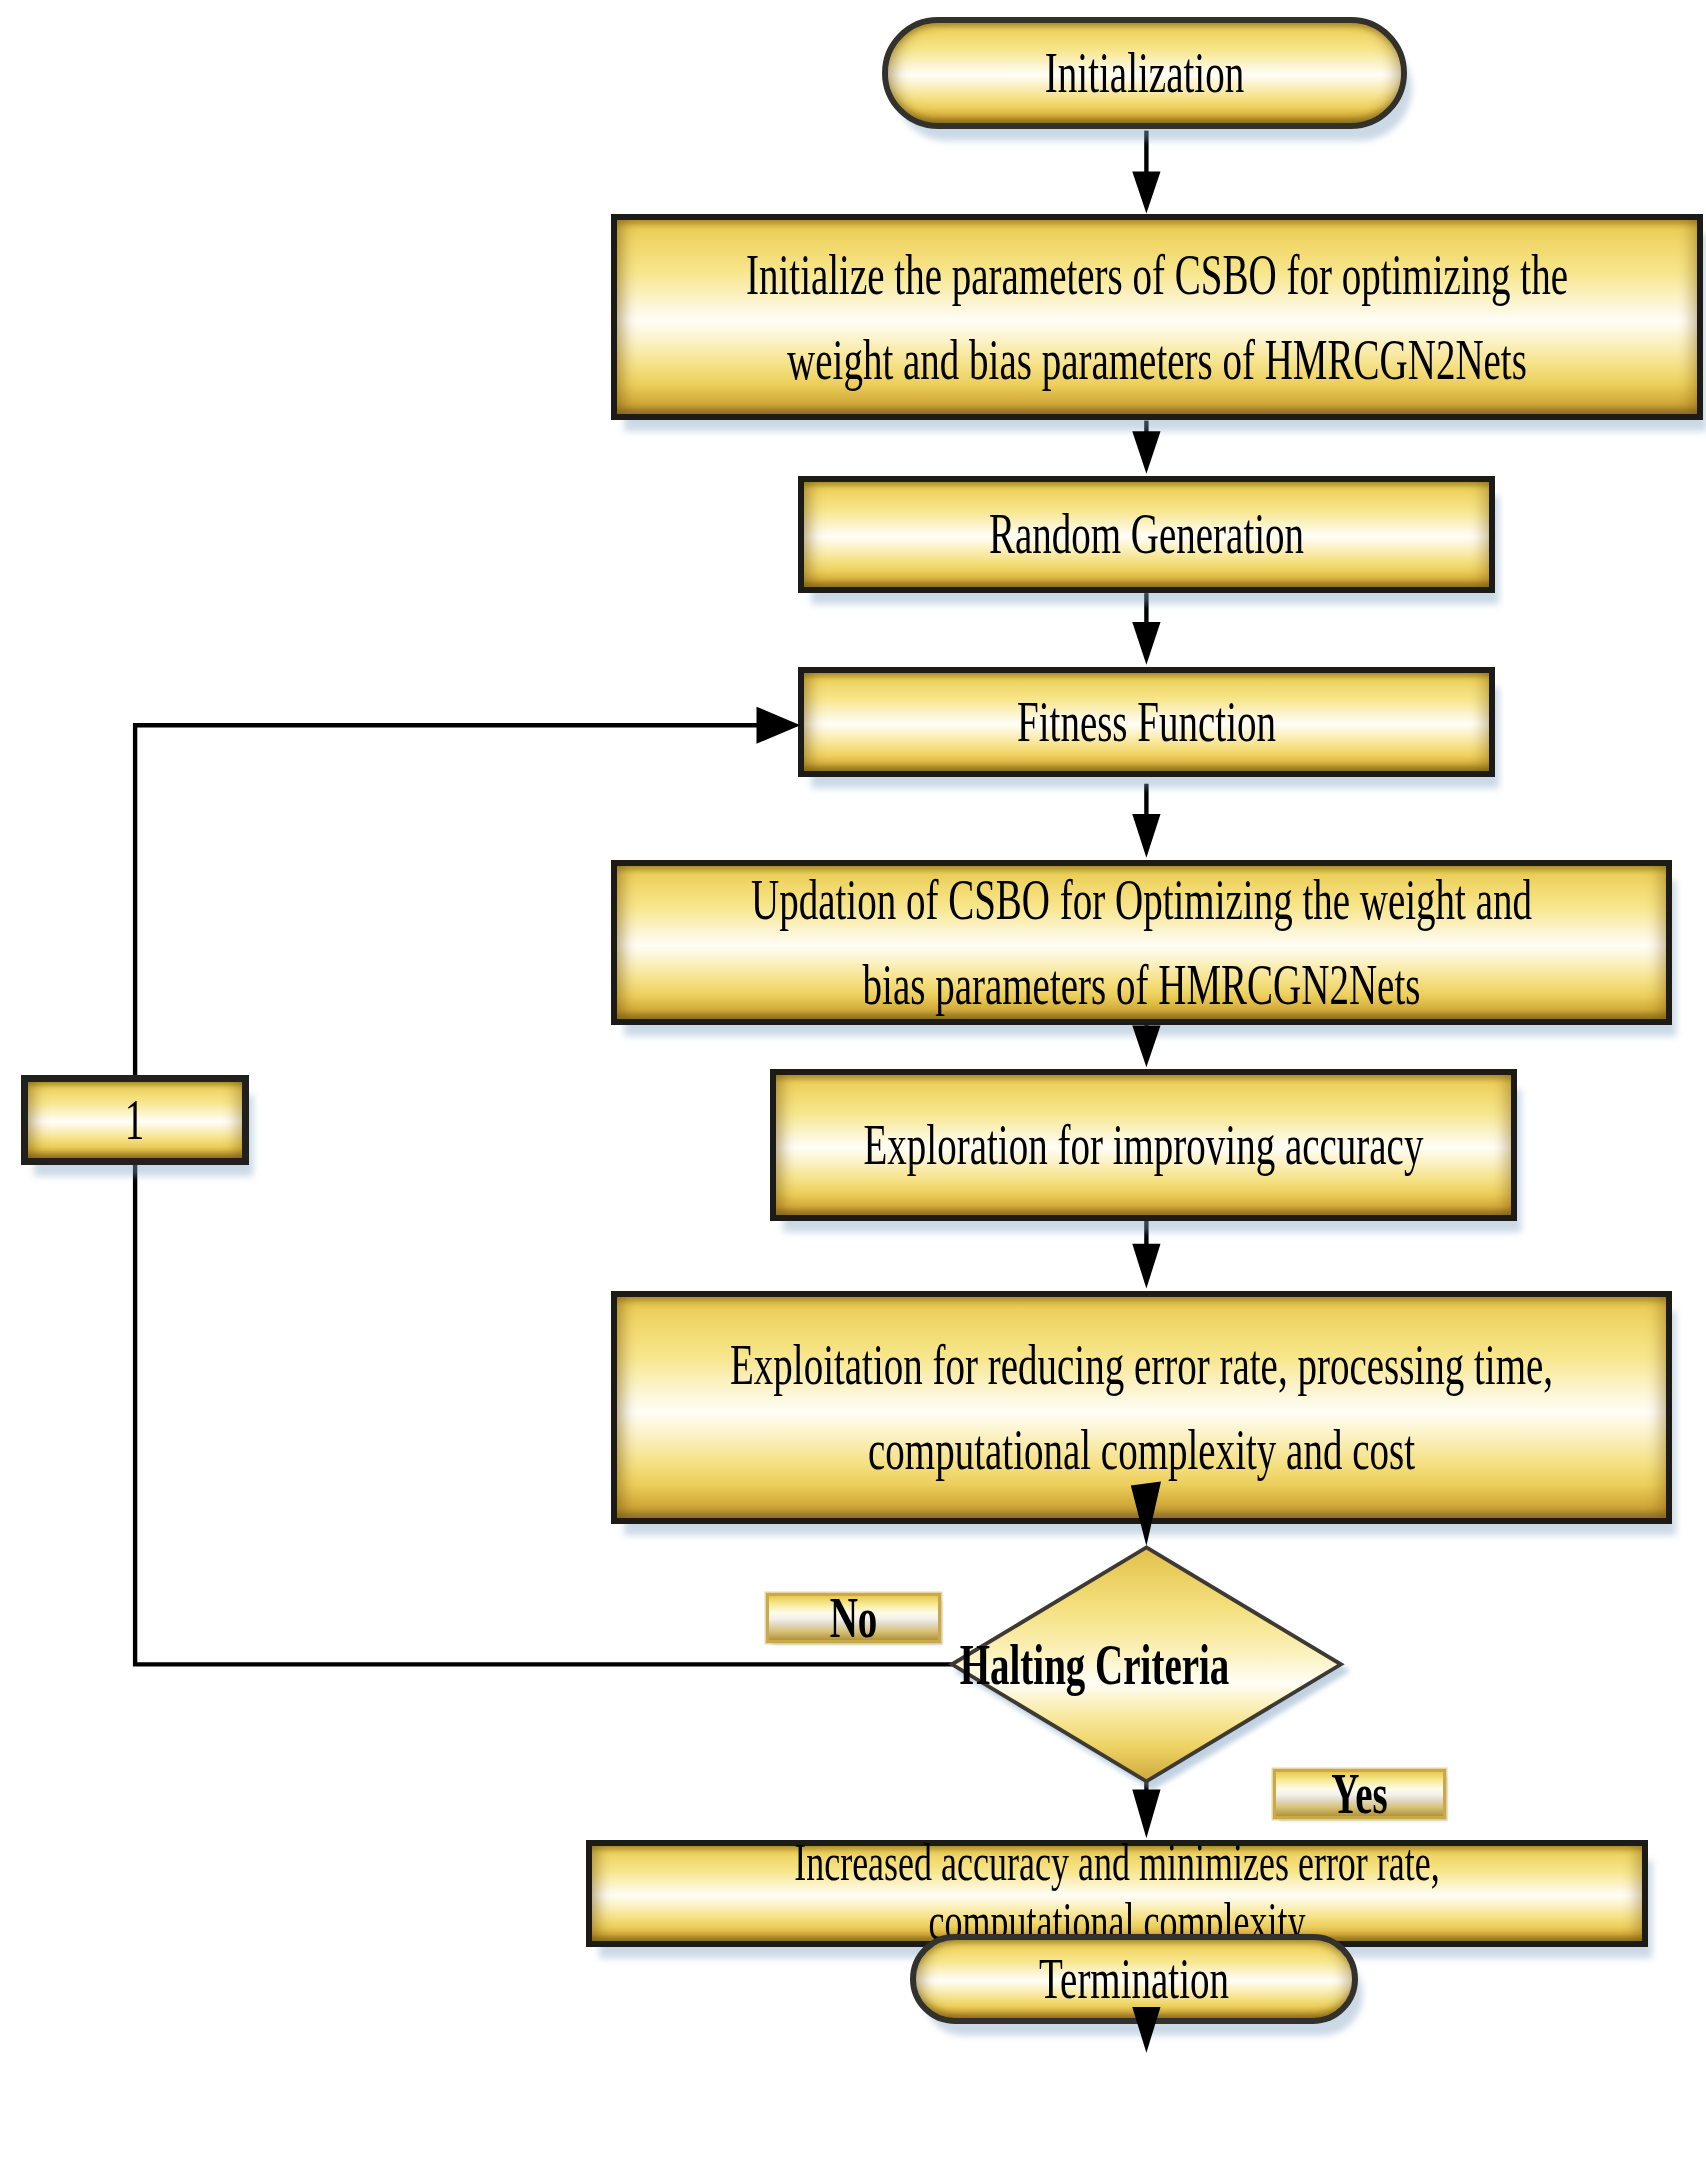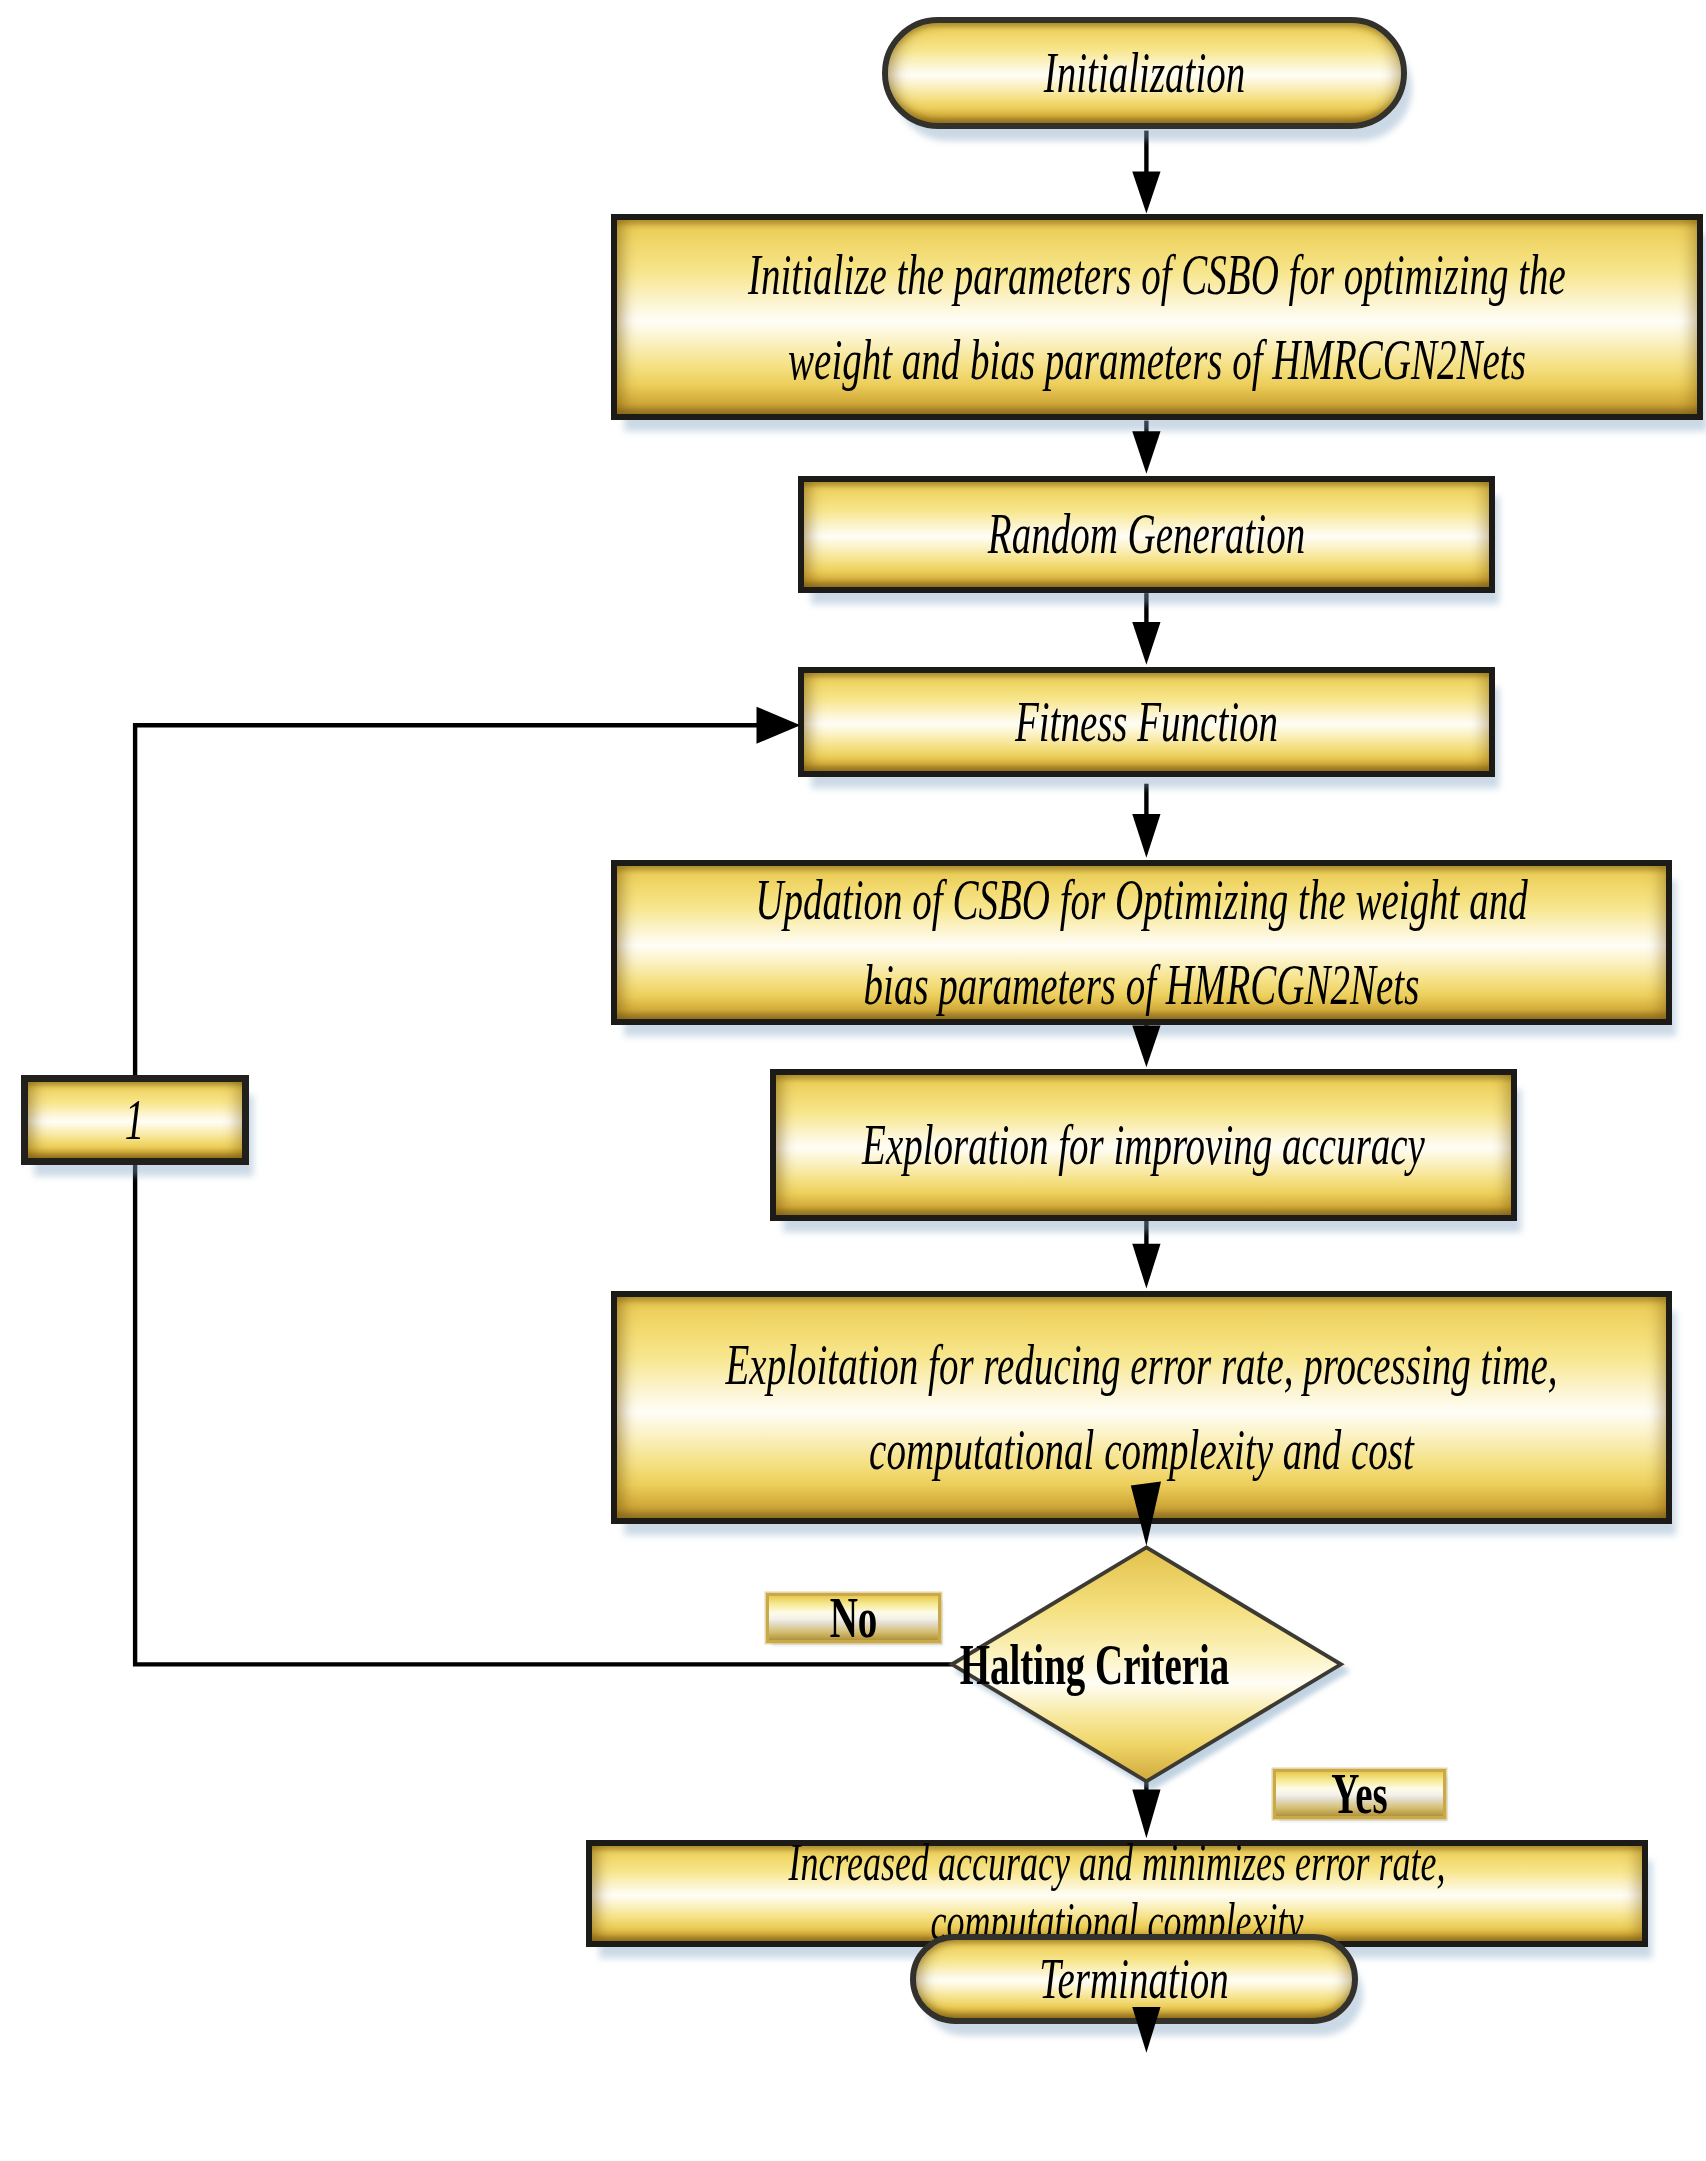--- a/index.html
+++ b/index.html
@@ -16,21 +16,20 @@
   .gold{
     background:linear-gradient(180deg,
       #d7b642 0%, #eccf5c 6%, #f2d96e 14%, #f7e68c 27%, #fcf4cf 42%,
       #fffef7 52%, #fbf1c2 63%, #f5e185 75%, #ecce5a 85%, #d2aa3a 94%, #a9862e 100%);
     box-shadow:
       8.8px 15.6px 6.8px -3.9px rgba(130,165,195,0.42),
       inset 14.6px 0 13.6px -8.8px rgba(120,85,10,0.50),
       inset -14.6px 0 13.6px -8.8px rgba(120,85,10,0.40),
       inset 0 7.8px 4.9px -3.9px rgba(90,70,10,0.28),
       inset 0 -8.8px 5.8px -3.9px rgba(100,75,10,0.30);
-    font-style: italic;
   }
   .process{border:6.8px solid #1c1b17;}
   .stadium{border:6.8px solid #32312c;}
   .connector-box{border:7.8px solid #21201c;}
   .edge-label{
     border:3.4px solid #caa94a;z-index:2;
     background:linear-gradient(180deg,
       #e7c94f 0%, #f6e992 18%, #fdfbe8 38%, #f3f1ea 52%, #e4ddcd 62%,
       #d6c27a 80%, #b29339 100%);
     box-shadow:0 0 0 1.5px rgba(210,180,90,0.55), 3.9px 4.9px 2.9px -1.9px rgba(150,170,190,0.35);

